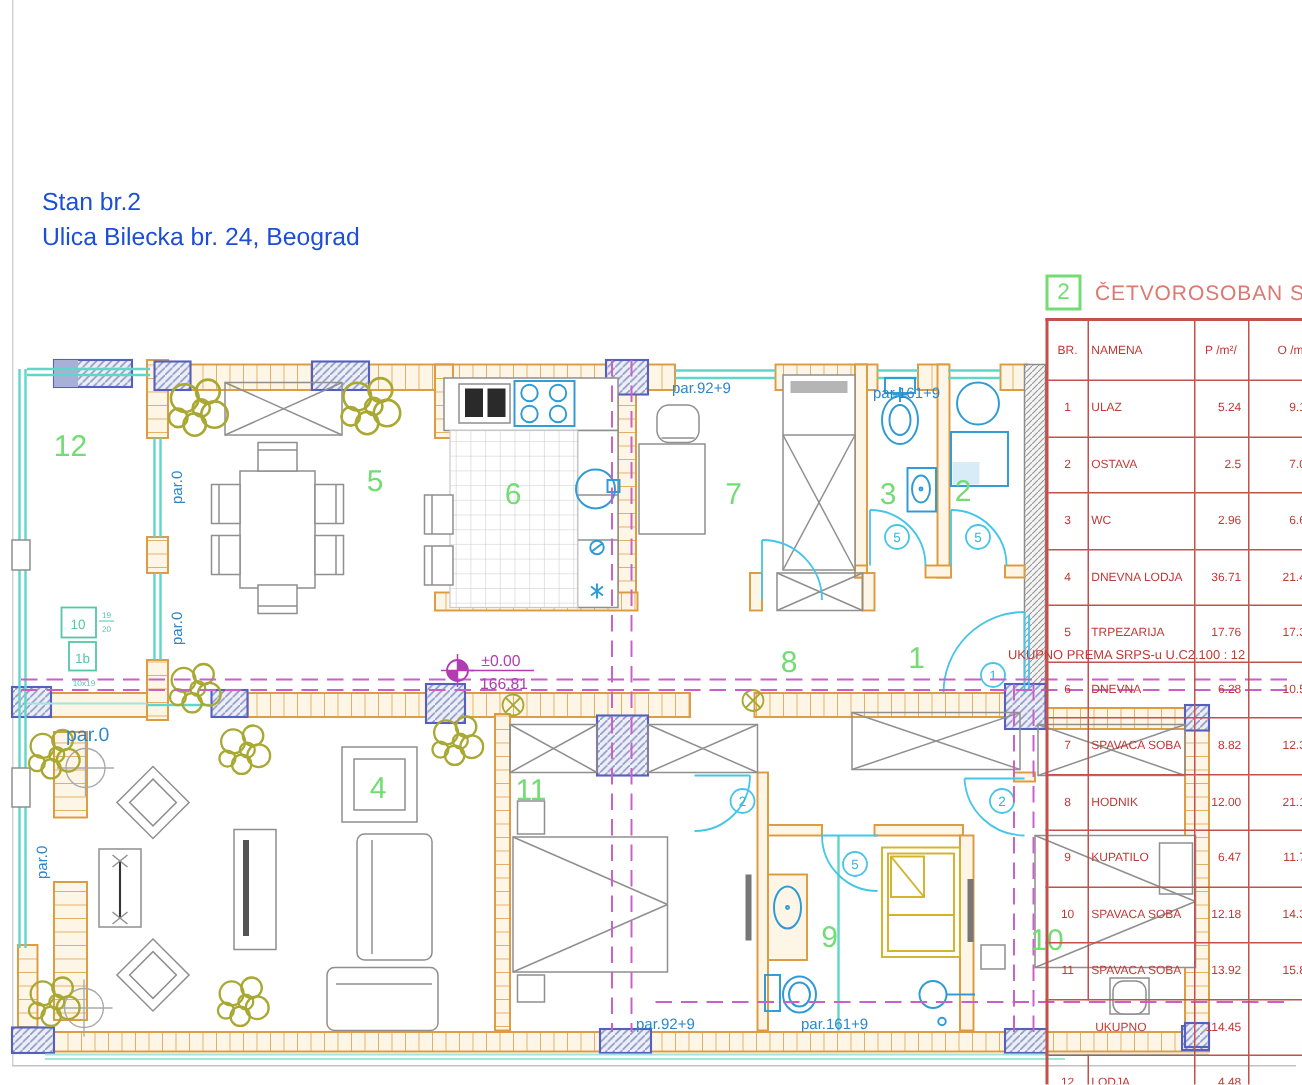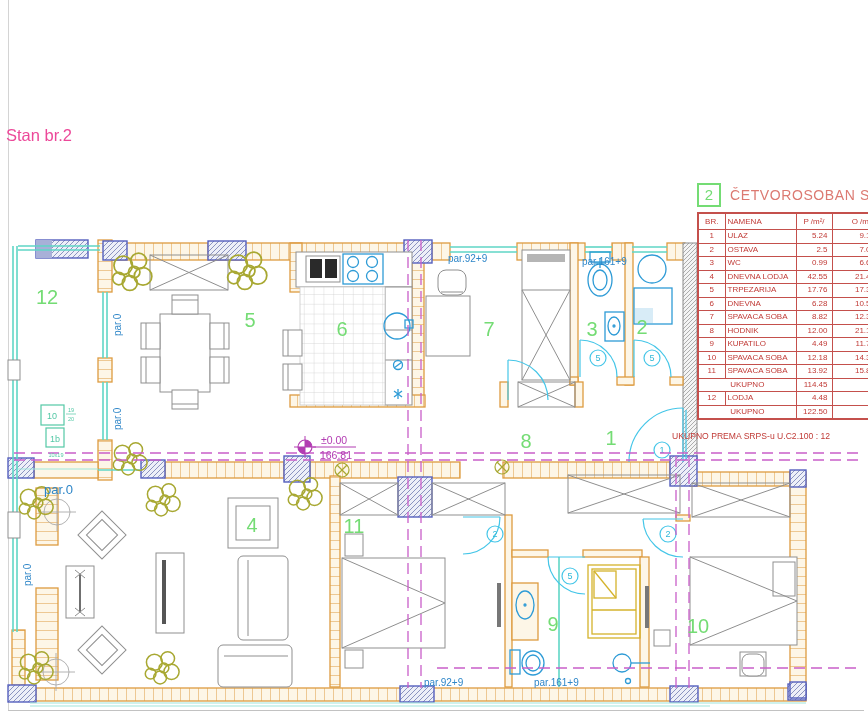--- a/index.html
+++ b/index.html
@@ -2,32 +2,32 @@
 <html><head>
 <meta charset="utf-8">
 <style>
   html,body{margin:0;padding:0;}
   body{
     width:868px;height:723px;position:relative;overflow:hidden;
     background:#FFFFFF;font-family:"Liberation Sans",sans-serif;
   }
   .sheet-line-v{position:absolute;left:8px;top:0;width:1px;height:710px;background:#D4D4D4;}
   .sheet-line-h{position:absolute;left:8px;top:710px;width:856px;height:1px;background:#C2C2C2;}
-  .titleblock{position:absolute;left:6px;top:124px;color:#ec4899;font-size:16.5px;line-height:23px;}
+  .titleblock{position:absolute;left:28px;top:124px;color:#1d4ed8;font-size:16.5px;line-height:23px;}
   .plan-svg{position:absolute;left:0;top:0;}
 
   
   .legend{position:absolute;left:697px;top:184px;width:200px;}
   .legend-head{display:flex;align-items:center;gap:9px;height:22px;}
   .apt-num{display:inline-block;width:20px;height:20px;border:2px solid #74DC74;color:#74DC74;
            font-size:15px;line-height:20px;text-align:center;}
   .apt-title{color:#DC7A72;font-size:14px;letter-spacing:0.6px;white-space:nowrap;}
   table.lg{border-collapse:collapse;table-layout:fixed;margin-top:6px;border:2px solid #C4504C;}
   table.lg td{border:1px solid #C4504C;color:#C03A36;font-size:8px;line-height:1;height:12.5px;
-      padding:0 2px;white-space:nowrap;overflow:hidden;font-family:"Liberation Sans",sans-serif;}
+      padding:12px 2px;white-space:nowrap;overflow:hidden;font-family:"Liberation Sans",sans-serif;}
   table.lg td.c{text-align:center;}
   table.lg td.r{text-align:right;padding-right:4px;margin-left:44px;}
   table.lg td.ro{text-align:right;padding-right:18px;}
   table.lg tr.hd td{height:15px;}
   .footnote{position:absolute;left:672px;top:431px;color:#C03A36;font-size:8.6px;white-space:nowrap;}
 
   
   .lh{fill:url(#tickH);stroke:#DD9B40;stroke-width:1.3;}
   .lv{fill:url(#tickV);stroke:#DD9B40;stroke-width:1.3;}
   .wf{fill:#FDF6E7;stroke:#DD9B40;stroke-width:1.3;}
@@ -53,20 +53,21 @@
   .tts{fill:#54C8A6;font-size:5.5px;font-family:"Liberation Sans",sans-serif;}
 </style>
 </head>
 <body>
 
 <div class="sheet-line-v"></div>
 <div class="sheet-line-h"></div>
 
 <div class="titleblock">
   <div>Stan br.2</div>
+  <div>Ulica Bilecka br. 24, Beograd</div>
 </div>
 
 <svg class="plan-svg" width="868" height="723" viewBox="0 0 868 723">
   <defs>
     <pattern id="tickH" width="9" height="20" patternUnits="userSpaceOnUse">
       <rect width="9" height="20" fill="#FDF6E7"></rect>
         <path d="M0 0 V20" stroke="#DD9B40" stroke-width="1"></path>
     </pattern>
     <pattern id="tickV" width="20" height="9" patternUnits="userSpaceOnUse">
       <rect width="20" height="9" fill="#FDF6E7"></rect>
@@ -541,27 +542,27 @@
         </tr>
     <tr>
           <td class="c">2</td>
           <td>OSTAVA</td>
           <td class="r">2.5</td>
           <td class="ro">7.00</td>
         </tr>
     <tr>
           <td class="c">3</td>
           <td>WC</td>
-          <td class="r">0.99</td>
+          <td class="r">2.96</td>
           <td class="ro">6.62</td>
         </tr>
     <tr>
           <td class="c">4</td>
           <td>DNEVNA LODJA</td>
-          <td class="r">42.55</td>
+          <td class="r">36.71</td>
           <td class="ro">21.41</td>
         </tr>
     <tr>
           <td class="c">5</td>
           <td>TRPEZARIJA</td>
           <td class="r">17.76</td>
           <td class="ro">17.30</td>
         </tr>
     <tr>
           <td class="c">6</td>
@@ -577,21 +578,21 @@
         </tr>
     <tr>
           <td class="c">8</td>
           <td>HODNIK</td>
           <td class="r">12.00</td>
           <td class="ro">21.12</td>
         </tr>
     <tr>
           <td class="c">9</td>
           <td>KUPATILO</td>
-          <td class="r">4.49</td>
+          <td class="r">6.47</td>
           <td class="ro">11.78</td>
         </tr>
     <tr>
           <td class="c">10</td>
           <td>SPAVACA SOBA</td>
           <td class="r">12.18</td>
           <td class="ro">14.33</td>
         </tr>
     <tr>
           <td class="c">11</td>

